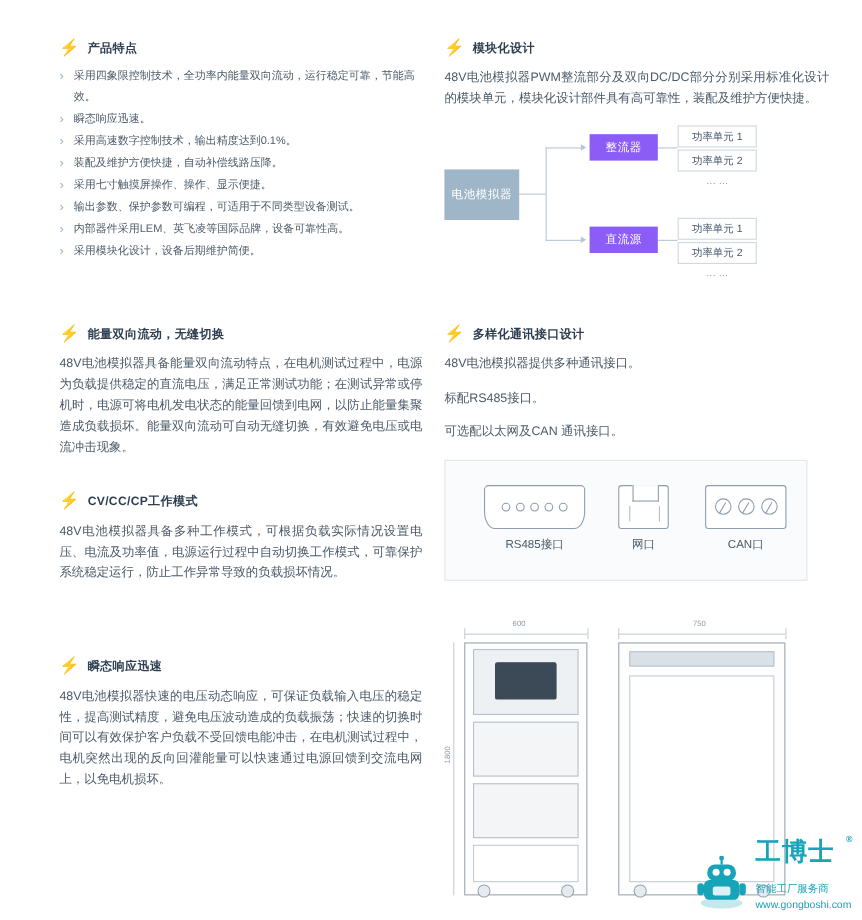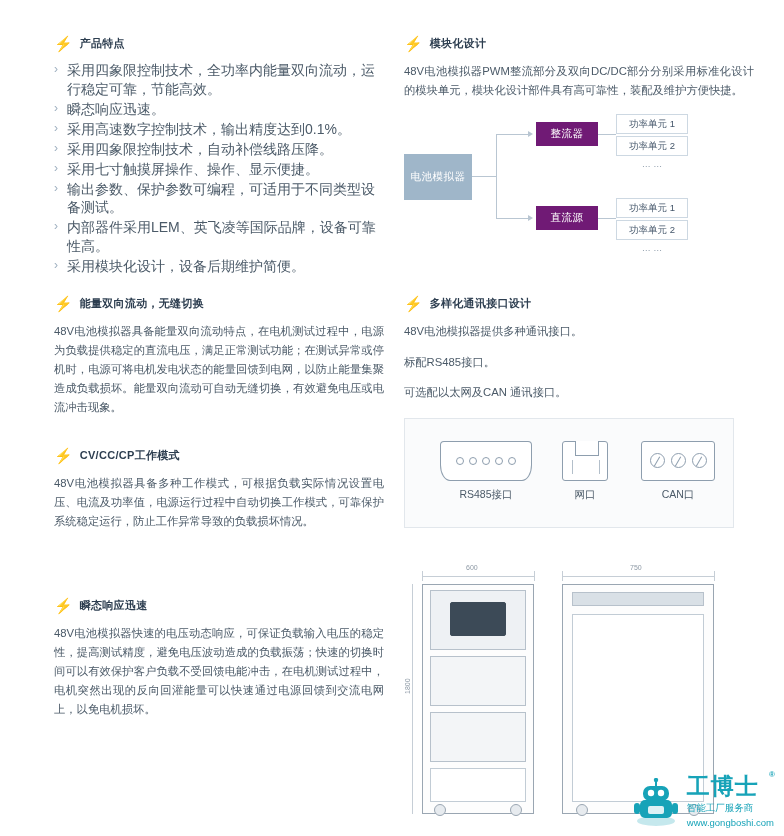--- a/index.html
+++ b/index.html
@@ -34,21 +34,21 @@
     font-weight: bold;
     color: #2d3e50;
     letter-spacing: .3px;
   }
 
   
   ul.blist { list-style: none; margin: 0; padding: 0; }
   ul.blist li {
     position: relative;
     padding-left: 13px;
-    font-size: 14px;
+    font-size: 10px;
     line-height: 18.5px;
     color: #4b5a68;
     margin-bottom: 1.5px;
   }
   ul.blist li:before {
     content: "›";
     position: absolute; left: 0; top: -1px;
     color: #9fb0c0;
     font-size: 12px;
   }
@@ -71,21 +71,21 @@
   #blk-drawing    { position: absolute; top: 556px; left: 0; width: 350px; }
 
   
   .diagram {
     position: relative;
     width: 340px; height: 130px;
     margin-top: 14px;
   }
   .node {
     position: absolute;
-    background: #701a75;
+    background: #8b5cf6;
     color: #fff;
     font-size: 10.5px;
     text-align: center;
     display: flex; align-items: center; justify-content: center;
     letter-spacing: .5px;
   }
   .node.src {
     left: 0; top: 40px;
     width: 68px; height: 46px;
     background: #9fb6c9;
@@ -217,21 +217,21 @@
   }
   .logo-mark {
     width: 50px; height: 50px;
     position: relative;
   }
   .logo-txt .big {
     font-size: 23px; font-weight: bold; color: #17a3b8;
     letter-spacing: 1px; line-height: 1;
   }
   .logo-txt .small {
-    font-size: 9.5px; color: #17a3b8; margin-top: 4px;
+    font-size: 9.5px; color: #17a3b8; margin-top: 16px;
   }
   .logo-txt .url {
     font-size: 9.5px; color: #17a3b8; margin-top: 2px;
   }
   .reg {
     position: absolute; right: -2px; top: -4px;
     font-size: 8px; color: #17a3b8;
   }
 </style>
 </head>
@@ -243,21 +243,21 @@
 
     <div id="blk-features">
       <div class="sec-head">
         <span class="bolt">⚡</span>
         <span class="sec-title">产品特点</span>
       </div>
       <ul class="blist">
         <li>采用四象限控制技术，全功率内能量双向流动，运行稳定可靠，节能高效。</li>
         <li>瞬态响应迅速。</li>
         <li>采用高速数字控制技术，输出精度达到0.1%。</li>
-        <li>采用四象限控制技术，自动补偿线路压降。</li>
+        <li>装配及维护方便快捷，自动补偿线路压降。</li>
         <li>采用七寸触摸屏操作、操作、显示便捷。</li>
         <li>输出参数、保护参数可编程，可适用于不同类型设备测试。</li>
         <li>内部器件采用LEM、英飞凌等国际品牌，设备可靠性高。</li>
         <li>采用模块化设计，设备后期维护简便。</li>
       </ul>
     </div>
 
     <div id="blk-energy">
       <div class="sec-head">
         <span class="bolt">⚡</span>

